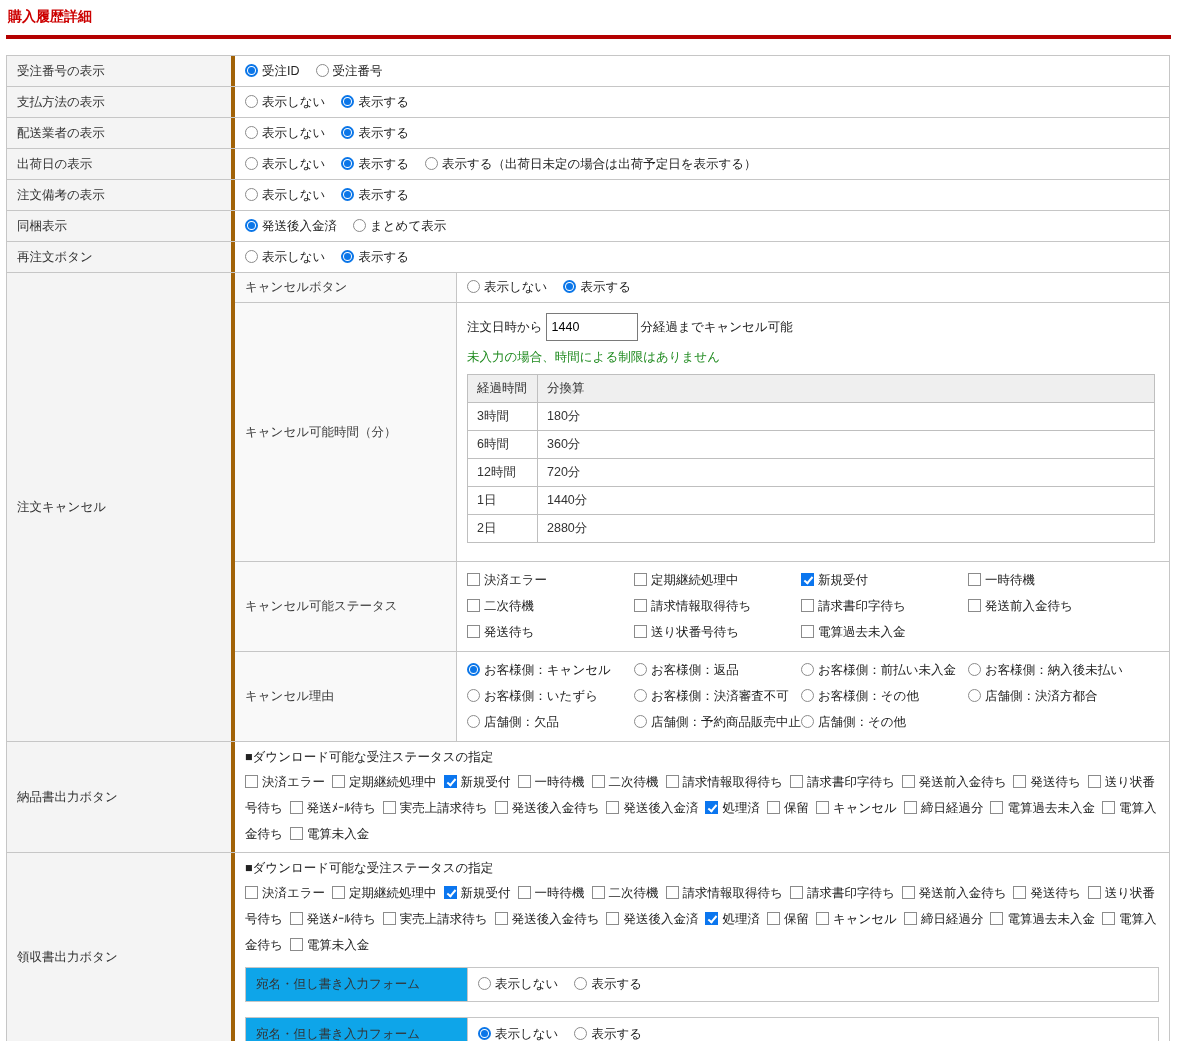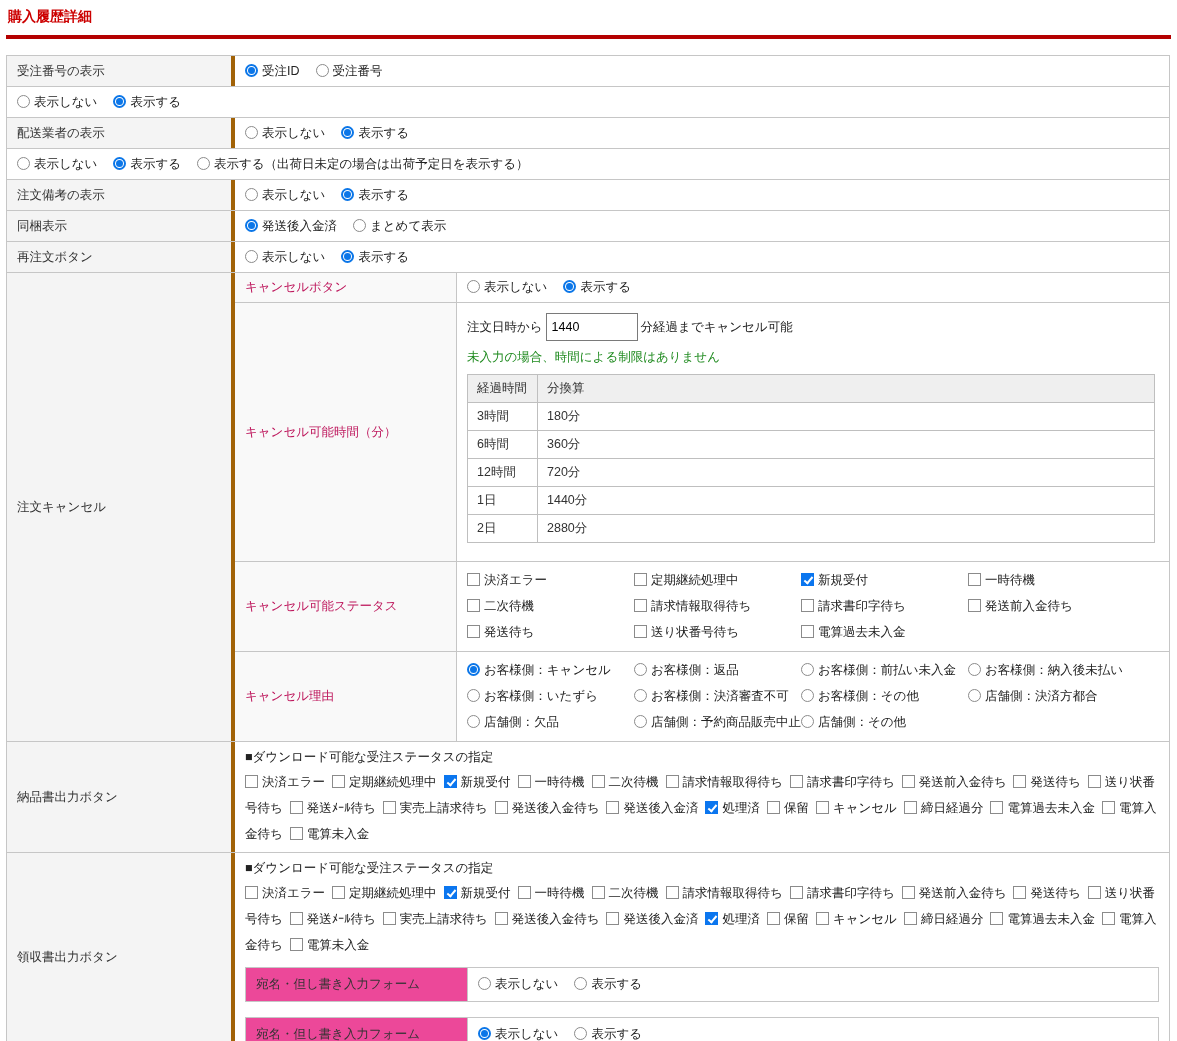--- a/index.html
+++ b/index.html
@@ -23,21 +23,21 @@
   .row-content.block { display: block; }
   .row-content.nopad { padding: 0; }
   .row.simple { min-height: 31px; }
 
   
   .subrow { display: flex; border-bottom: 1px solid #c6c6c6; }
   .subrow:last-child { border-bottom: none; }
   .sub-label {
     width: 222px; min-width: 222px; background: #f9f9f9;
     border-right: 1px solid #c6c6c6; padding: 6px 4px 6px 10px;
-    display: flex; align-items: flex-start; color: #be185d;
+    display: flex; align-items: flex-start; color: #404040;
   }
   .sub-label.center { align-items: center; }
   .sub-content { flex: 1; padding: 6px 10px; }
   .sub-content.inline { display: flex; align-items: center; gap: 16px; min-height: 28px; padding: 4px 10px; }
 
   .opt { white-space: nowrap; cursor: default; }
   .opt-inline { margin-right: 7px; line-height: 26px; }
 
   .rb, .cb {
     display: inline-block; width: 13px; height: 13px;
@@ -66,21 +66,21 @@
   }
   .time-table th { background: #efefef; }
   .time-table .col-h { width: 70px; }
 
   .grid4 { display: grid; grid-template-columns: 167px 167px 167px auto; row-gap: 9px; padding: 4px 0; }
   .status-head { margin: 2px 0 3px 0; color: #222; }
   .status-flow { line-height: 25px; }
 
   .addr { display: flex; border: 1px solid #c6c6c6; margin-top: 9px; }
   .addr-label {
-    width: 222px; min-width: 222px; background: #ec4899; border-right: 1px solid #c6c6c6;
+    width: 222px; min-width: 222px; background: #0ea5e9; border-right: 1px solid #c6c6c6;
     padding: 8px 4px 8px 10px; color: #333;
   }
   .addr-content { flex: 1; padding: 7px 10px; display: flex; align-items: center; gap: 16px; }
   .addr.second { margin-top: 15px; margin-bottom: 4px; }
 </style>
 </head>
 <body>
 
 <div class="page">
   <div class="page-title">購入履歴詳細</div>
@@ -91,37 +91,39 @@
     <div class="row simple">
       <div class="row-label">受注番号の表示</div>
       <div class="row-content">
 
       <span class="opt"><span class="rb on"></span><span>受注ID</span></span>
           <span class="opt"><span class="rb"></span><span>受注番号</span></span>
         </div>
     </div>
 
     <div class="row simple">
+      <div class="row-label">支払方法の表示</div>
       <div class="row-content">
 
       <span class="opt"><span class="rb"></span><span>表示しない</span></span>
           <span class="opt"><span class="rb on"></span><span>表示する</span></span>
         </div>
     </div>
 
     <div class="row simple">
       <div class="row-label">配送業者の表示</div>
       <div class="row-content">
 
       <span class="opt"><span class="rb"></span><span>表示しない</span></span>
           <span class="opt"><span class="rb on"></span><span>表示する</span></span>
         </div>
     </div>
 
     <div class="row simple">
+      <div class="row-label">出荷日の表示</div>
       <div class="row-content">
 
       <span class="opt"><span class="rb"></span><span>表示しない</span></span>
           <span class="opt"><span class="rb on"></span><span>表示する</span></span>
           <span class="opt"><span class="rb"></span><span>表示する（出荷日未定の場合は出荷予定日を表示する）</span></span>
         </div>
     </div>
 
     <div class="row simple">
       <div class="row-label">注文備考の表示</div>

